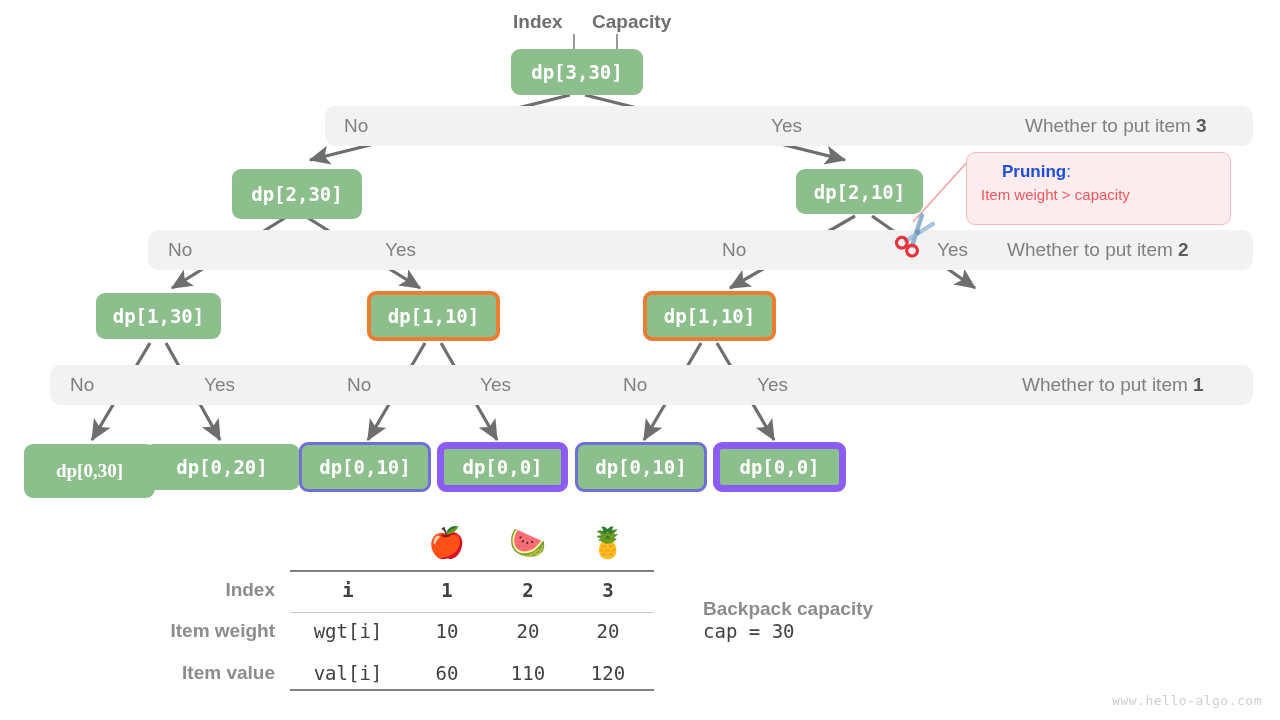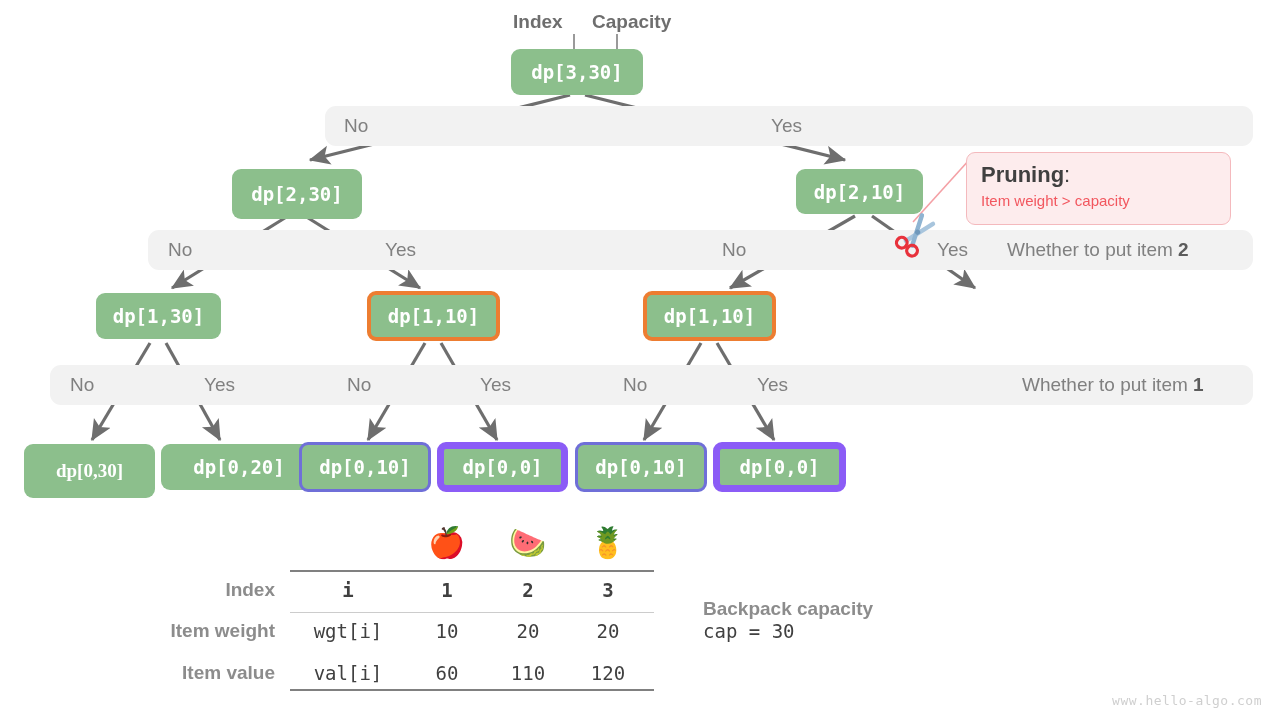--- a/index.html
+++ b/index.html
@@ -79,24 +79,25 @@
   
   .callout {
     position: absolute;
     background: #fdeced;
     border: 1px solid #f4b9bd;
     border-radius: 9px;
     box-sizing: border-box;
     padding: 9px 14px 10px 14px;
   }
   .callout-line1 {
-    font-size: 22px;
-    color: #404040;
+    font-size: 17px;
+    color: #1d4ed8;
     white-space: nowrap;
     margin-bottom: 4px;
+    margin-left: 21px;
   }
   .callout-line1 b { font-weight: bold; }
   .callout-line2 {
     font-size: 15px;
     color: #f2575f;
     white-space: nowrap;
   }
   
   .tbl-rowlabel {
     position: absolute;
@@ -191,20 +192,23 @@
   <div class="hdr" style="left:513px; top:11px;">Index</div>
   <div class="hdr" style="left:592px; top:11px;">Capacity</div>
   <svg style="position:absolute; left:505px; top:34px;" width="140" height="22">
     <line x1="69" y1="0" x2="69" y2="20" stroke="#9a9a9a" stroke-width="2"></line>
     <line x1="112" y1="0" x2="112" y2="20" stroke="#9a9a9a" stroke-width="2"></line>
   </svg>
 
   <div class="band" style="left:325px; top:106px; width:928px;"></div>
   <div class="band-label" style="left:344px; top:106px;">No</div>
   <div class="band-label" style="left:771px; top:106px;">Yes</div>
+  <div class="band-label right" style="left:1025px; top:106px;">
+    <span>Whether to put item </span><b>3</b>
+  </div>
 
   <div class="band" style="left:148px; top:230px; width:1105px;"></div>
   <div class="band-label" style="left:168px; top:230px;">No</div>
   <div class="band-label" style="left:385px; top:230px;">Yes</div>
   <div class="band-label" style="left:722px; top:230px;">No</div>
   <div class="band-label" style="left:937px; top:230px;">Yes</div>
   <div class="band-label right" style="left:1007px; top:230px;">
     <span>Whether to put item </span><b>2</b>
   </div>
 
@@ -222,21 +226,21 @@
   <div class="node" style="left:511px; top:49px; width:132px; height:46px;">dp[3,30]</div>
 
   <div class="node" style="left:232px; top:169px; width:130px; height:50px;">dp[2,30]</div>
   <div class="node" style="left:796px; top:169px; width:127px; height:45px;">dp[2,10]</div>
 
   <div class="node" style="left:96px; top:293px; width:125px; height:46px;">dp[1,30]</div>
   <div class="node orange" style="left:367px; top:291px; width:133px; height:50px;">dp[1,10]</div>
   <div class="node orange" style="left:643px; top:291px; width:133px; height:50px;">dp[1,10]</div>
 
   <div class="node" style="left:24px; top:444px; width:131px; height:54px;font-family:Liberation Serif, serif;">dp[0,30]</div>
-  <div class="node" style="left:161px; top:444px; width:156px; height:46px;">dp[0,20]</div>
+  <div class="node" style="left:144px; top:444px; width:156px; height:46px;">dp[0,20]</div>
   <div class="node purple" style="left:299px; top:442px; width:132px; height:50px;">dp[0,10]</div>
   <div class="node blue" style="left:437px; top:442px; width:131px; height:50px;">dp[0,0]</div>
   <div class="node purple" style="left:575px; top:442px; width:132px; height:50px;">dp[0,10]</div>
   <div class="node blue" style="left:713px; top:442px; width:133px; height:50px;">dp[0,0]</div>
 
   <svg style="position:absolute; left:900px; top:150px;" width="120" height="90">
     <line x1="70" y1="9" x2="13" y2="72" stroke="#f4a0a5" stroke-width="1.6"></line>
   </svg>
   <div class="callout" style="left:966px; top:152px; width:265px; height:73px;">
     <div class="callout-line1"><b>Pruning</b><span>:</span></div>

